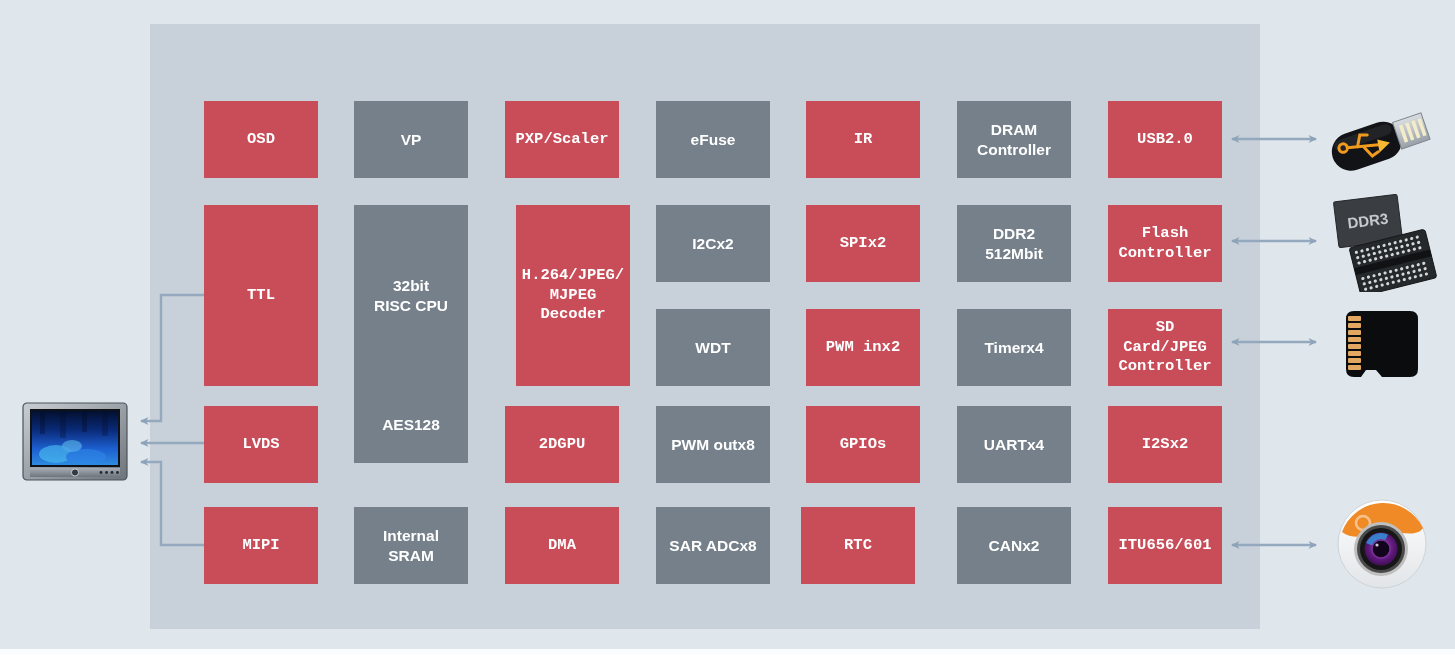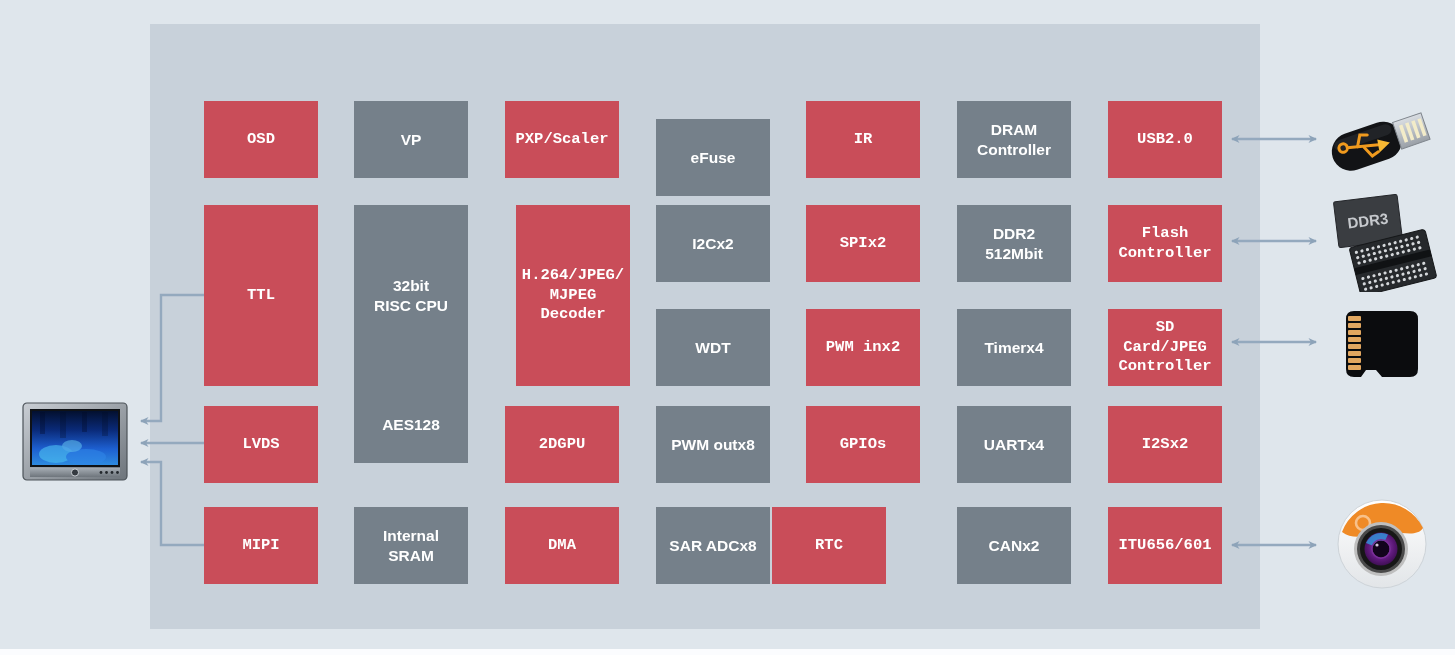--- a/index.html
+++ b/index.html
@@ -29,21 +29,21 @@
   .dev{position:absolute;}
 </style>
 </head>
 <body>
 
 <div class="soc"></div>
 
 <div class="blk red" style="left:204px;top:101px">OSD</div>
 <div class="blk gray" style="left:354px;top:101px">VP</div>
 <div class="blk red" style="left:505px;top:101px">PXP/Scaler</div>
-<div class="blk gray" style="left:656px;top:119px">eFuse</div>
+<div class="blk gray" style="left:656px;top:101px">eFuse</div>
 <div class="blk red" style="left:806px;top:101px">IR</div>
 <div class="blk gray" style="left:957px;top:101px">DRAM
 Controller</div>
 <div class="blk red" style="left:1108px;top:101px">USB2.0</div>
 
 <div class="blk red tall" style="left:204px;top:205px">TTL</div>
 <div class="blk gray tall" style="left:354px;top:205px">32bit
 RISC CPU</div>
 <div class="blk red tall" style="left:516px;top:205px">H.264/JPEG/
 MJPEG
@@ -69,21 +69,21 @@
 <div class="blk gray" style="left:656px;top:406px">PWM outx8</div>
 <div class="blk red" style="left:806px;top:406px">GPIOs</div>
 <div class="blk gray" style="left:957px;top:406px">UARTx4</div>
 <div class="blk red" style="left:1108px;top:406px">I2Sx2</div>
 
 <div class="blk red" style="left:204px;top:507px">MIPI</div>
 <div class="blk gray" style="left:354px;top:507px">Internal
 SRAM</div>
 <div class="blk red" style="left:505px;top:507px">DMA</div>
 <div class="blk gray" style="left:656px;top:507px">SAR ADCx8</div>
-<div class="blk red" style="left:772px;top:507px">RTC</div>
+<div class="blk red" style="left:801px;top:507px">RTC</div>
 <div class="blk gray" style="left:957px;top:507px">CANx2</div>
 <div class="blk red" style="left:1108px;top:507px">ITU656/601</div>
 
 <svg class="overlay" width="1455" height="655" viewBox="0 0 1455 655">
   <defs>
     <marker id="ah" markerWidth="10" markerHeight="10" refX="8" refY="4.5" orient="auto-start-reverse" markerUnits="userSpaceOnUse">
       <path d="M0.5,0.5 L9,4.5 L0.5,8.5 L3,4.5 Z" fill="#8da3b9"></path>
     </marker>
   </defs>
   <g stroke="#94a9be" stroke-width="2.4" fill="none">

